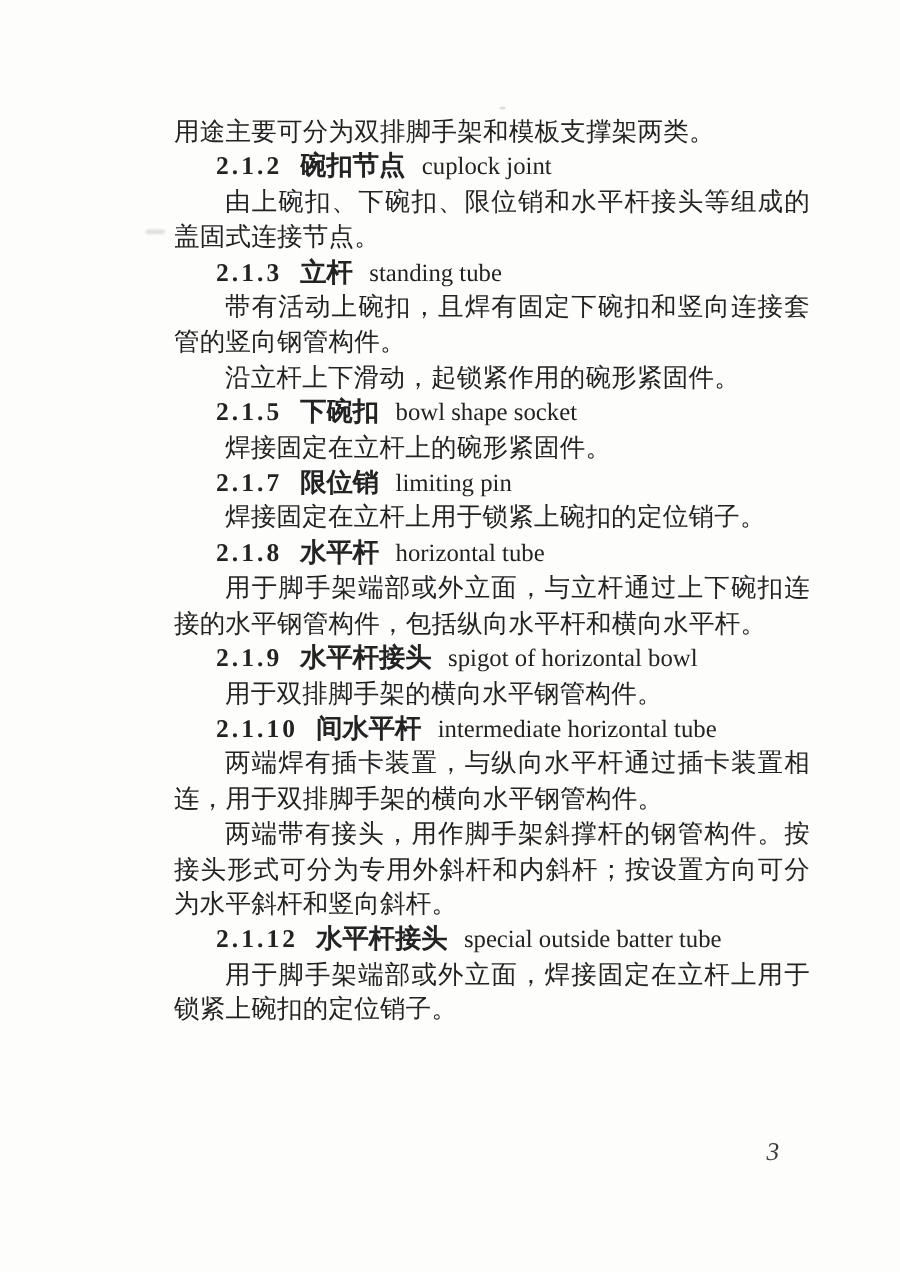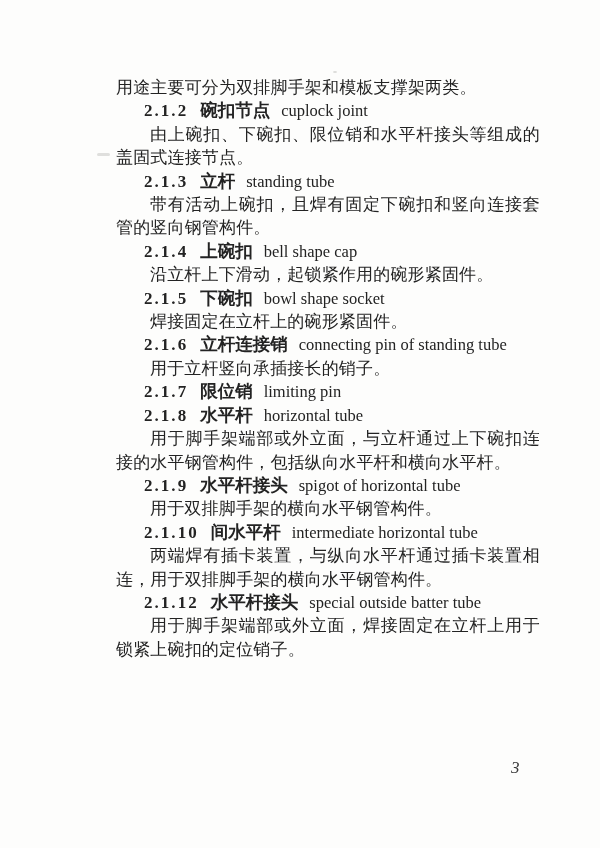--- a/index.html
+++ b/index.html
@@ -117,68 +117,61 @@
     </section>
 
     <section class="entry">
       <h3 class="entry-head">
         <span class="entry-num">2.1.3</span><span class="entry-zh">立杆</span><span class="entry-en">standing tube</span>
       </h3>
       <p class="body-text definition">带有活动上碗扣，且焊有固定下碗扣和竖向连接套管的竖向钢管构件。</p>
     </section>
 
     <section class="entry">
-      <h3 class="entry-head">
-        <span class="entry-num">2.1.4</span><span class="entry-zh">上碗扣</span><span class="entry-en">bell shape cap</span>
-      </h3>
       <p class="body-text definition">沿立杆上下滑动，起锁紧作用的碗形紧固件。</p>
     </section>
 
     <section class="entry">
       <h3 class="entry-head">
         <span class="entry-num">2.1.5</span><span class="entry-zh">下碗扣</span><span class="entry-en">bowl shape socket</span>
       </h3>
       <p class="body-text definition">焊接固定在立杆上的碗形紧固件。</p>
     </section>
 
-    <section class="entry">
-      <h3 class="entry-head">
-        <span class="entry-num">2.1.6</span><span class="entry-zh">立杆连接销</span><span class="entry-en">connecting pin of standing tube</span>
-      </h3>
-      <p class="body-text definition">用于立杆竖向承插接长的销子。</p>
-    </section>
 
     <section class="entry">
       <h3 class="entry-head">
         <span class="entry-num">2.1.7</span><span class="entry-zh">限位销</span><span class="entry-en">limiting pin</span>
       </h3>
+      <p class="body-text definition">焊接固定在立杆上用于锁紧上碗扣的定位销子。</p>
     </section>
 
     <section class="entry">
       <h3 class="entry-head">
         <span class="entry-num">2.1.8</span><span class="entry-zh">水平杆</span><span class="entry-en">horizontal tube</span>
       </h3>
       <p class="body-text definition">用于脚手架端部或外立面，与立杆通过上下碗扣连接的水平钢管构件，包括纵向水平杆和横向水平杆。</p>
     </section>
 
     <section class="entry">
       <h3 class="entry-head">
-        <span class="entry-num">2.1.9</span><span class="entry-zh">水平杆接头</span><span class="entry-en">spigot of horizontal tube</span>
+        <span class="entry-num">2.1.9</span><span class="entry-zh">水平杆接头</span><span class="entry-en">spigot of horizontal bowl</span>
       </h3>
       <p class="body-text definition">用于双排脚手架的横向水平钢管构件。</p>
     </section>
 
     <section class="entry">
       <h3 class="entry-head">
         <span class="entry-num">2.1.10</span><span class="entry-zh">间水平杆</span><span class="entry-en">intermediate horizontal tube</span>
       </h3>
       <p class="body-text definition">两端焊有插卡装置，与纵向水平杆通过插卡装置相连，用于双排脚手架的横向水平钢管构件。</p>
     </section>
 
     <section class="entry">
+      <p class="body-text definition">两端带有接头，用作脚手架斜撑杆的钢管构件。按接头形式可分为专用外斜杆和内斜杆；按设置方向可分为水平斜杆和竖向斜杆。</p>
     </section>
 
     <section class="entry">
       <h3 class="entry-head">
         <span class="entry-num">2.1.12</span><span class="entry-zh">水平杆接头</span><span class="entry-en">special outside batter tube</span>
       </h3>
       <p class="body-text definition">用于脚手架端部或外立面，焊接固定在立杆上用于锁紧上碗扣的定位销子。</p>
     </section>
 
   </main>

